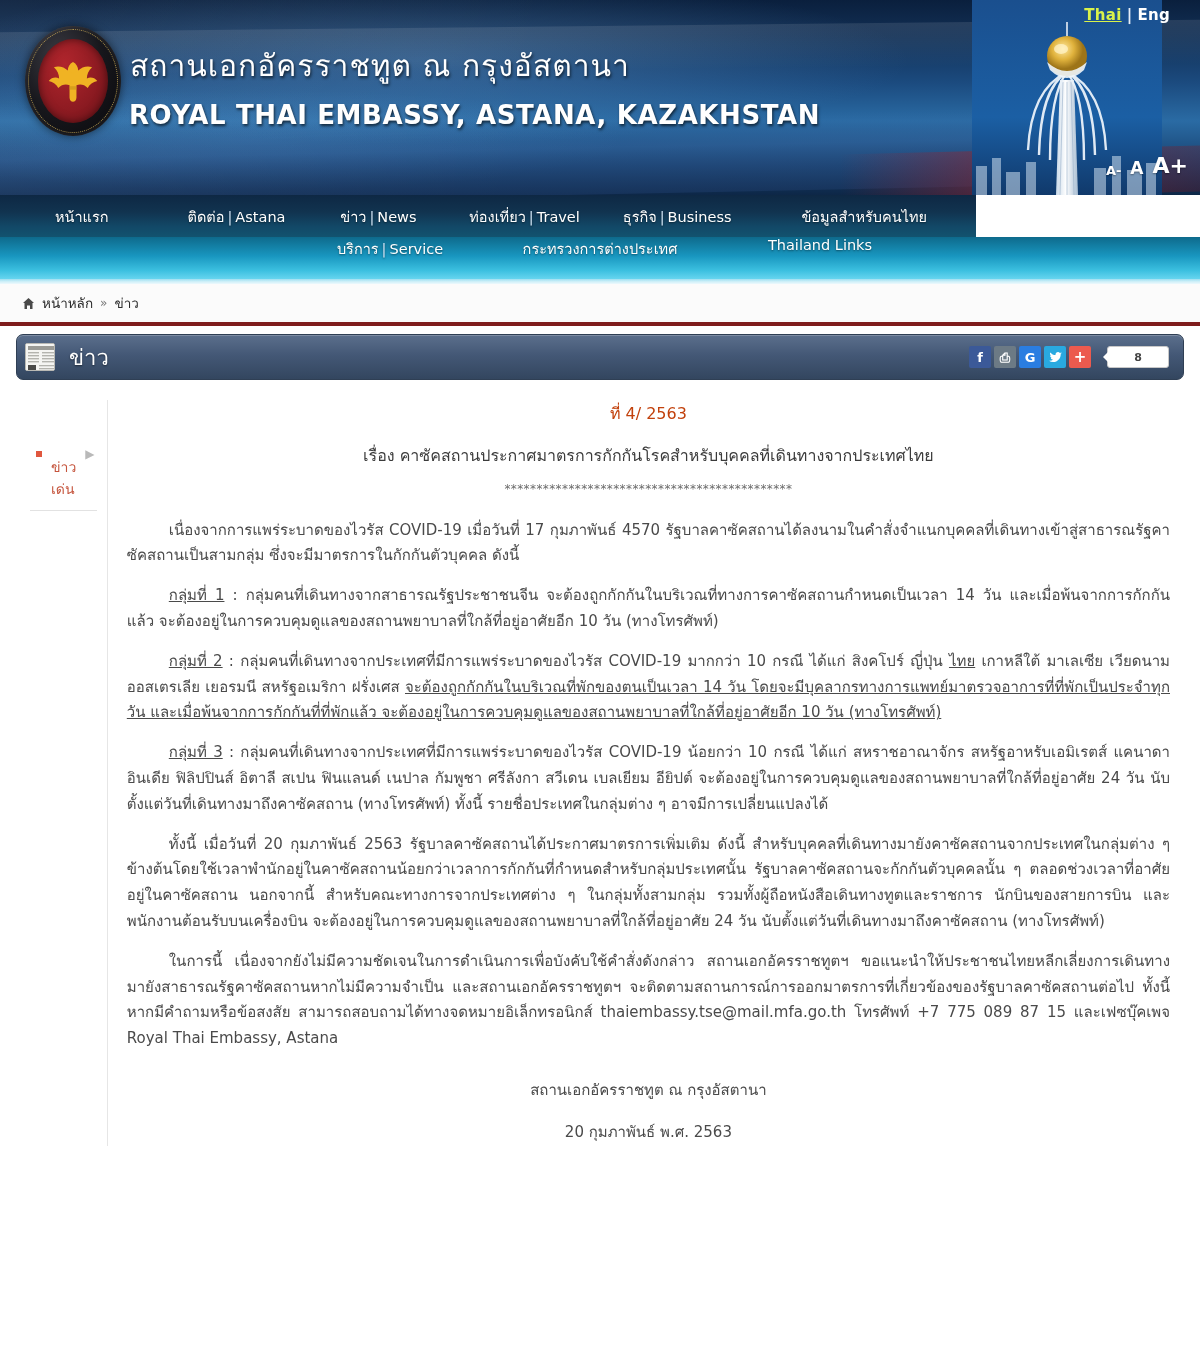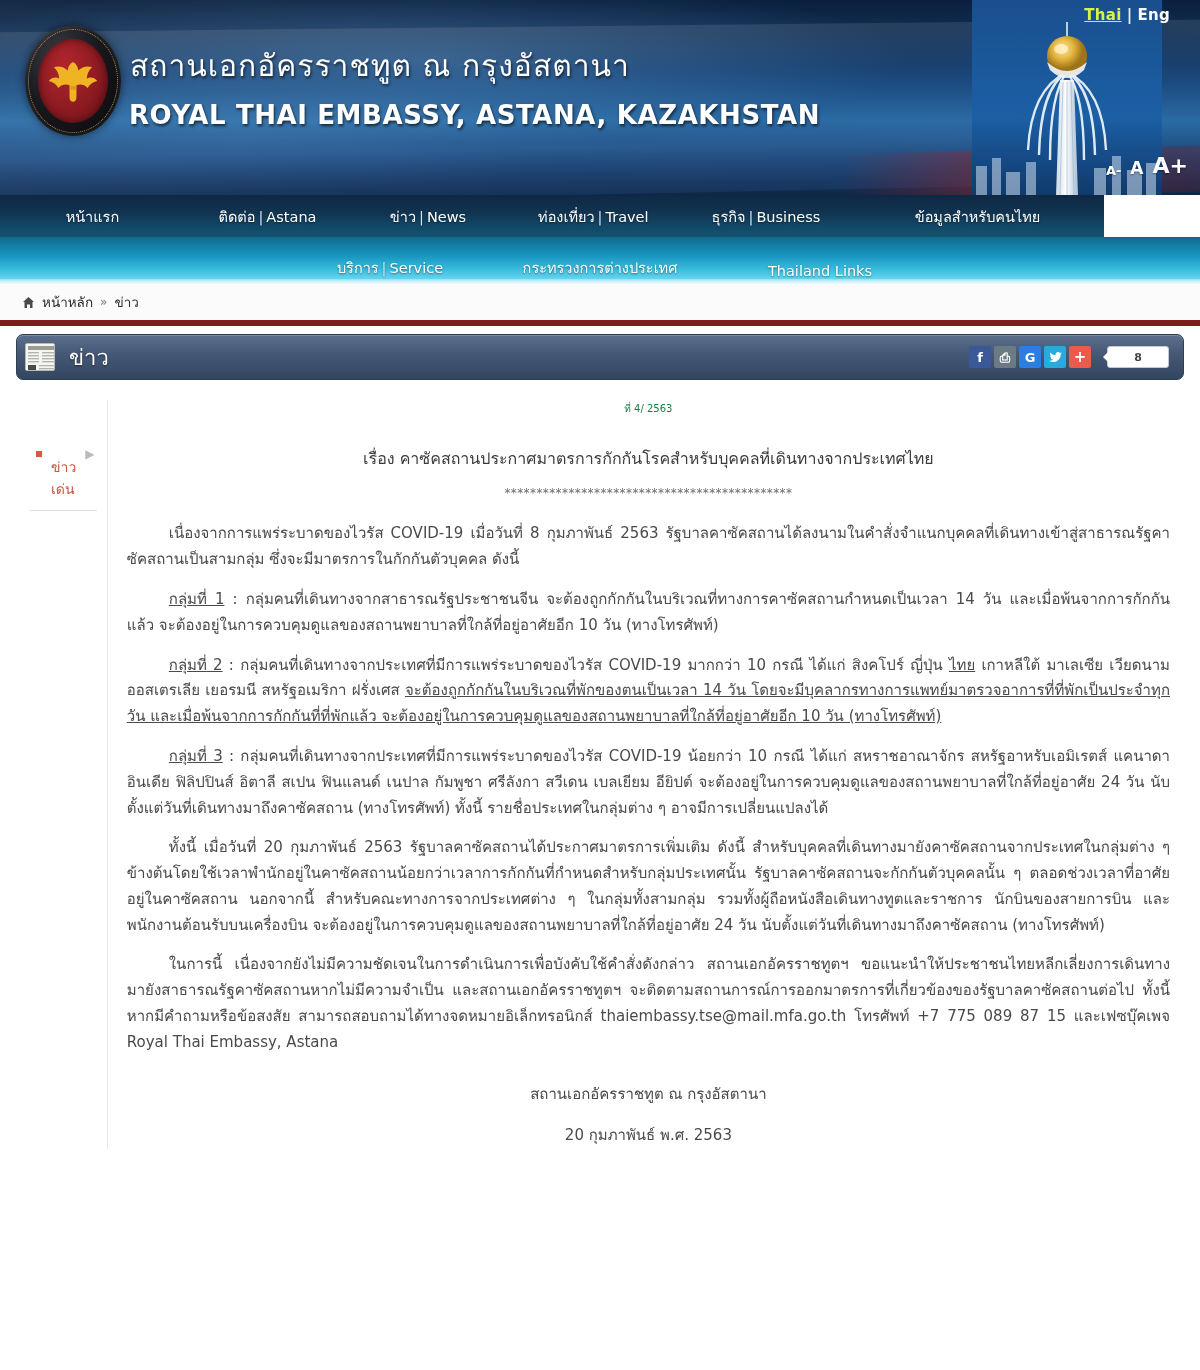--- a/index.html
+++ b/index.html
@@ -116,50 +116,50 @@
     font-weight: bold;
     letter-spacing: .6px;
     text-shadow: 1px 2px 3px rgba(0,0,0,.65);
     white-space: nowrap;
     z-index: 4;
   }
 
   
   .nav1 {
     position: relative;
-    width: 1104px; height: 42px;
+    width: 976px; height: 42px;
     background: linear-gradient(180deg, #0e2844 0%, #11334f 40%, #124867 75%, #12536f 100%);
     display: flex; align-items: center;
   }
   .nav2 {
     position: relative;
     width: 1200px; height: 42px;
     background: linear-gradient(180deg, #0e6a8c 0%, #1896bf 45%, #3cc0e0 80%, #66d5ef 100%);
-    display: flex; align-items: flex-end;
+    display: flex; align-items: flex-start;
   }
   .nav-item {
     color: #ffffff;
     font-size: 14.5px;
     white-space: nowrap;
     cursor: pointer;
     text-shadow: 0 1px 2px rgba(0,0,0,.45);
     text-align: center;
   }
   .nav-sep { color: #cfe3f5; margin: 0 3px; }
 
   .nav-underline {
     width: 1200px; height: 5px;
     background: linear-gradient(180deg, #9ddff1 0%, #cdeff8 50%, #eef9fd 100%);
   }
 
   
   .breadcrumb {
     width: 1200px; height: 42px;
     background: #fbfbfb;
-    border-bottom: 6px solid #7f1d1d;
+    border-bottom: 4px solid #7f1d1d;
     display: flex; align-items: center;
     padding-left: 22px;
     gap: 7px;
     font-size: 13.5px;
     color: #333;
   }
   .home-icon { width: 13px; height: 13px; display: inline-block; }
   .bc-link { color: #2b2b2b; cursor: pointer; }
   .bc-arrow { color: #777; font-size: 12px; }
   .bc-current { color: #2b2b2b; }
@@ -286,21 +286,21 @@
     margin-bottom: 16px;
   }
 
   .doc {
     color: #4a4a4a;
     font-size: 15px;
     line-height: 1.72;
   }
   .doc-center { text-align: center; }
   .doc-h1 { font-size: 16px; color: #3b3b3b; margin-bottom: 14px; }
-  .doc-h2 { font-size: 10px; color: #15803d; margin-bottom: 28px; }
+  .doc-h2 { font-size: 16px; color: #c2410c; margin-bottom: 14px; }
   .doc-h3 { font-size: 16px; color: #3b3b3b; margin-bottom: 10px; }
   .doc-stars { font-size: 12px; color: #6a6a6a; letter-spacing: .4px; margin-bottom: 18px; }
   .doc-p {
     text-align: justify;
     text-indent: 42px;
     margin-bottom: 14px;
   }
   .grp { text-decoration: underline; }
   .u { text-decoration: underline; }
   .sig { margin-top: 26px; }
@@ -500,21 +500,21 @@
 
   <div class="content">
 
 
     <div class="doc">
 
       <div class="doc-center doc-h2">ที่ 4/ 2563</div>
       <div class="doc-center doc-h3">เรื่อง คาซัคสถานประกาศมาตรการกักกันโรคสำหรับบุคคลที่เดินทางจากประเทศไทย</div>
       <div class="doc-center doc-stars">*********************************************</div>
 
-      <p class="doc-p">เนื่องจากการแพร่ระบาดของไวรัส COVID-19 เมื่อวันที่ 8 กุมภาพันธ์ 2563 รัฐบาลคาซัคสถานได้ลงนามในคำสั่งจำแนกบุคคลที่เดินทางเข้าสู่สาธารณรัฐคาซัคสถานเป็นสามกลุ่ม ซึ่งจะมีมาตรการในกักกันตัวบุคคล ดังนี้</p>
+      <p class="doc-p">เนื่องจากการแพร่ระบาดของไวรัส COVID-19 เมื่อวันที่ 17 กุมภาพันธ์ 4570 รัฐบาลคาซัคสถานได้ลงนามในคำสั่งจำแนกบุคคลที่เดินทางเข้าสู่สาธารณรัฐคาซัคสถานเป็นสามกลุ่ม ซึ่งจะมีมาตรการในกักกันตัวบุคคล ดังนี้</p>
 
       <p class="doc-p">
         <span class="grp">กลุ่มที่ 1</span><span> : กลุ่มคนที่เดินทางจากสาธารณรัฐประชาชนจีน จะต้องถูกกักกันในบริเวณที่ทางการคาซัคสถานกำหนดเป็นเวลา 14 วัน และเมื่อพ้นจากการกักกันแล้ว จะต้องอยู่ในการควบคุมดูแลของสถานพยาบาลที่ใกล้ที่อยู่อาศัยอีก 10 วัน (ทางโทรศัพท์)</span>
       </p>
 
       <p class="doc-p">
         <span class="grp">กลุ่มที่ 2</span><span> : กลุ่มคนที่เดินทางจากประเทศที่มีการแพร่ระบาดของไวรัส COVID-19 มากกว่า 10 กรณี ได้แก่ สิงคโปร์ ญี่ปุ่น </span><span class="u">ไทย</span><span> เกาหลีใต้ มาเลเซีย เวียดนาม ออสเตรเลีย เยอรมนี สหรัฐอเมริกา ฝรั่งเศส </span><span class="u">จะต้องถูกกักกันในบริเวณที่พักของตนเป็นเวลา 14 วัน โดยจะมีบุคลากรทางการแพทย์มาตรวจอาการที่ที่พักเป็นประจำทุกวัน และเมื่อพ้นจากการกักกันที่ที่พักแล้ว จะต้องอยู่ในการควบคุมดูแลของสถานพยาบาลที่ใกล้ที่อยู่อาศัยอีก 10 วัน (ทางโทรศัพท์)</span>
       </p>
 
       <p class="doc-p">

